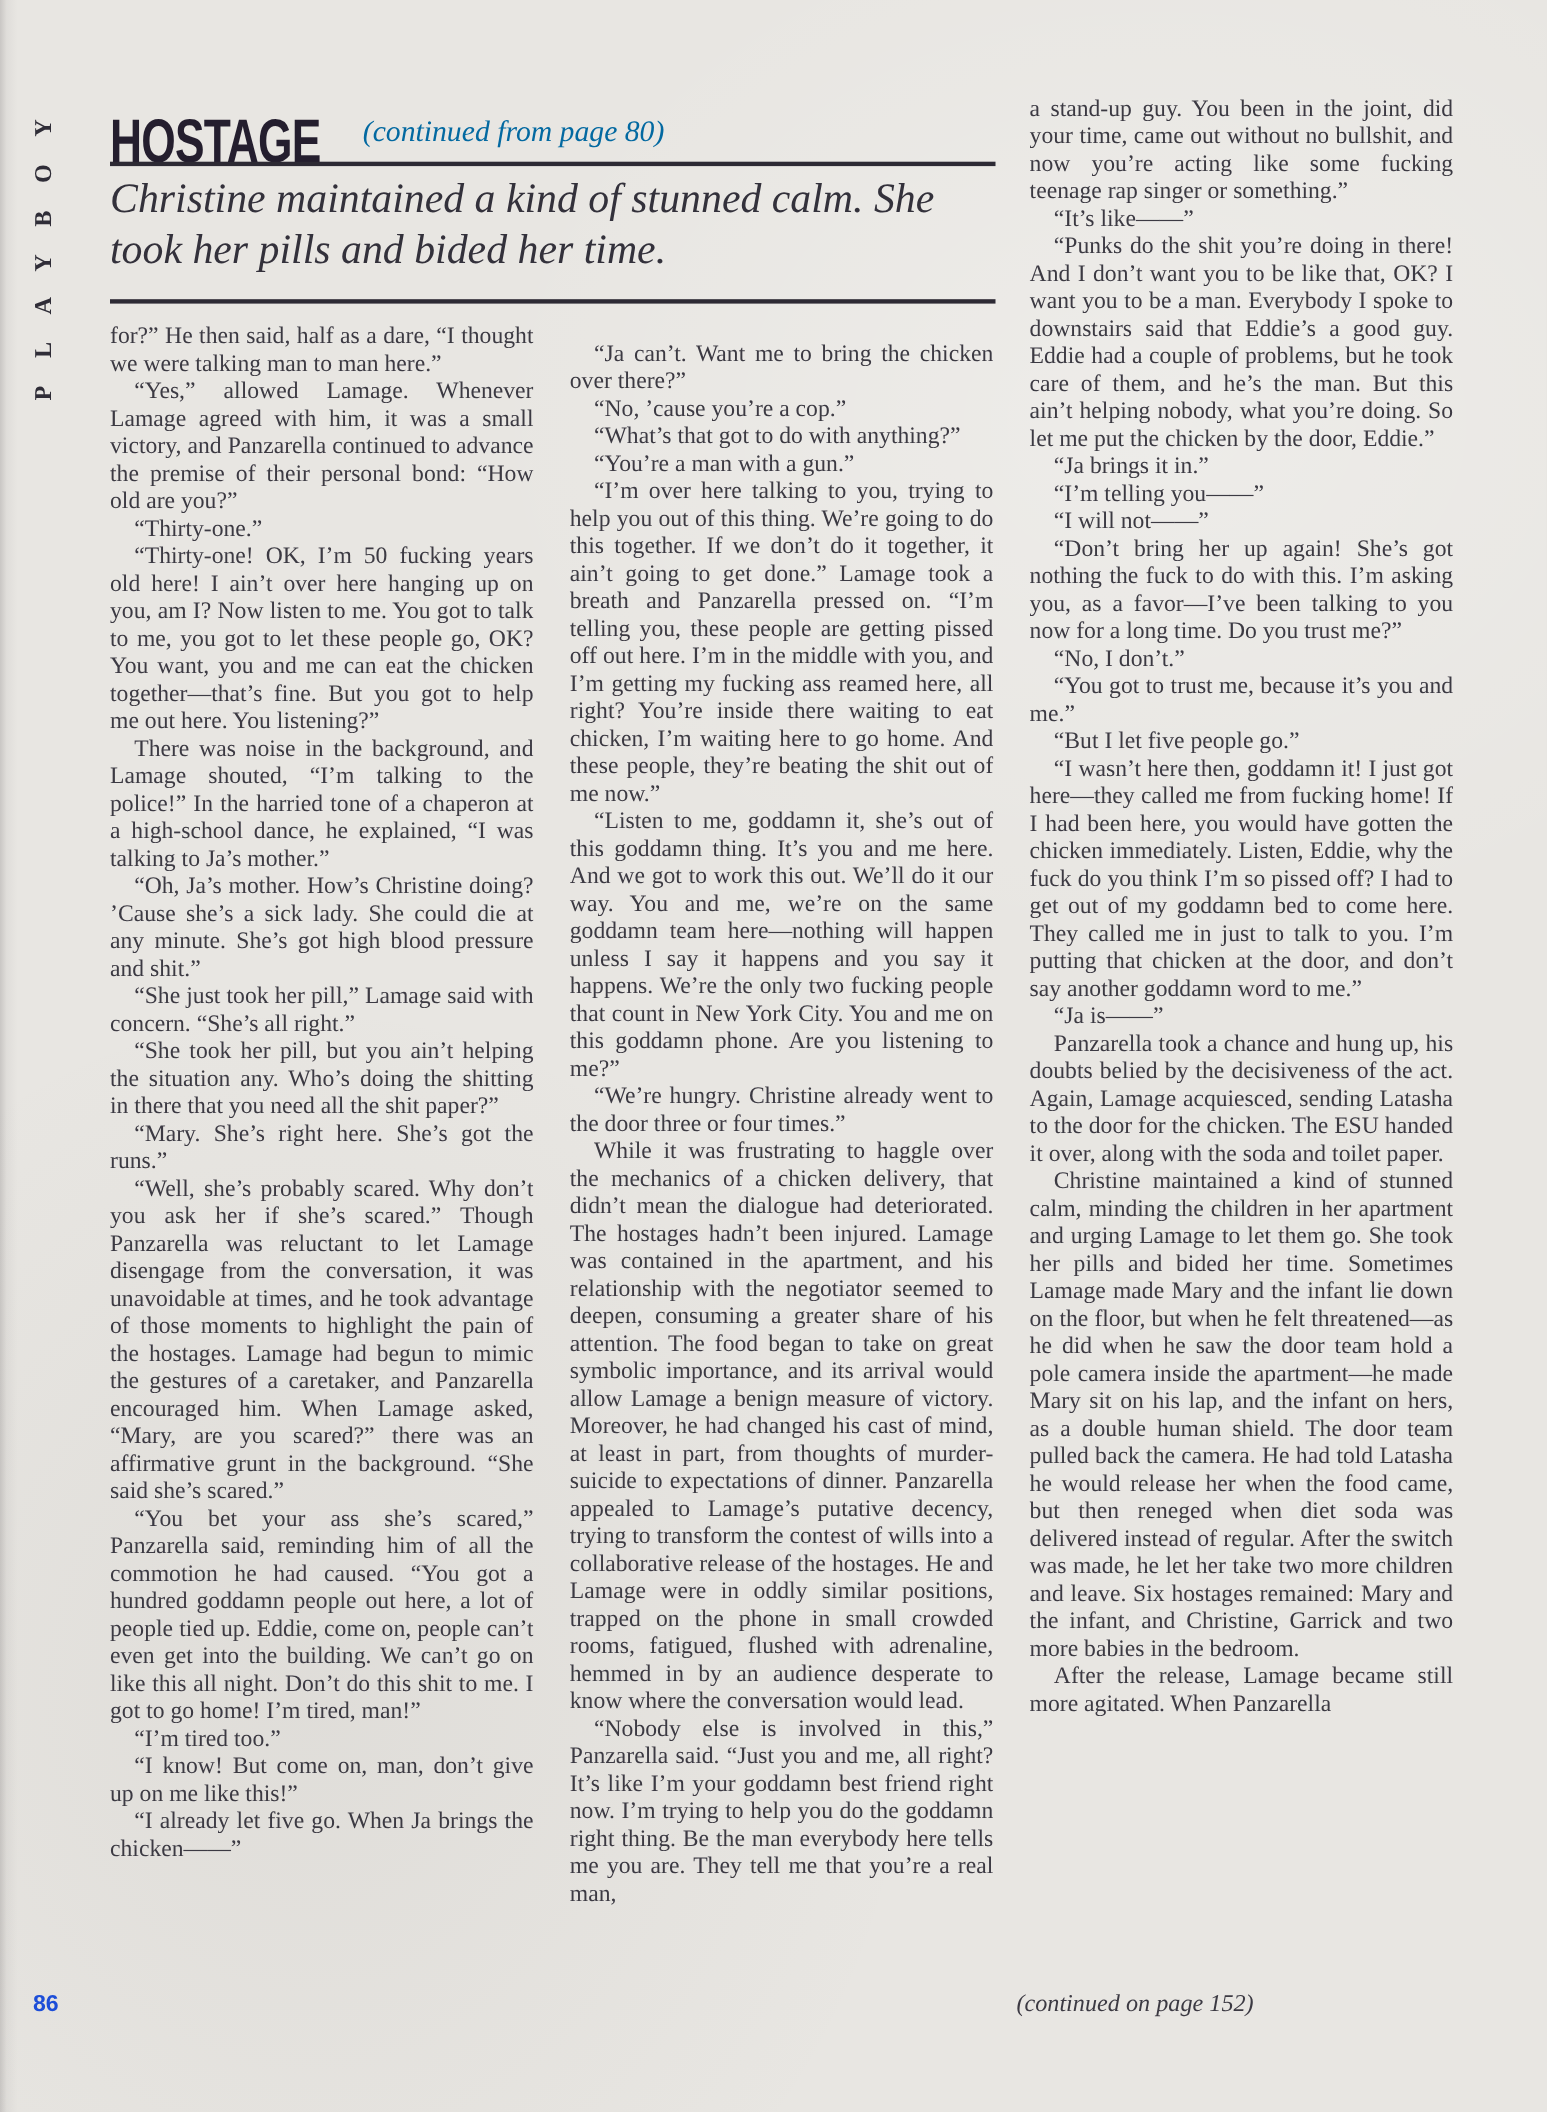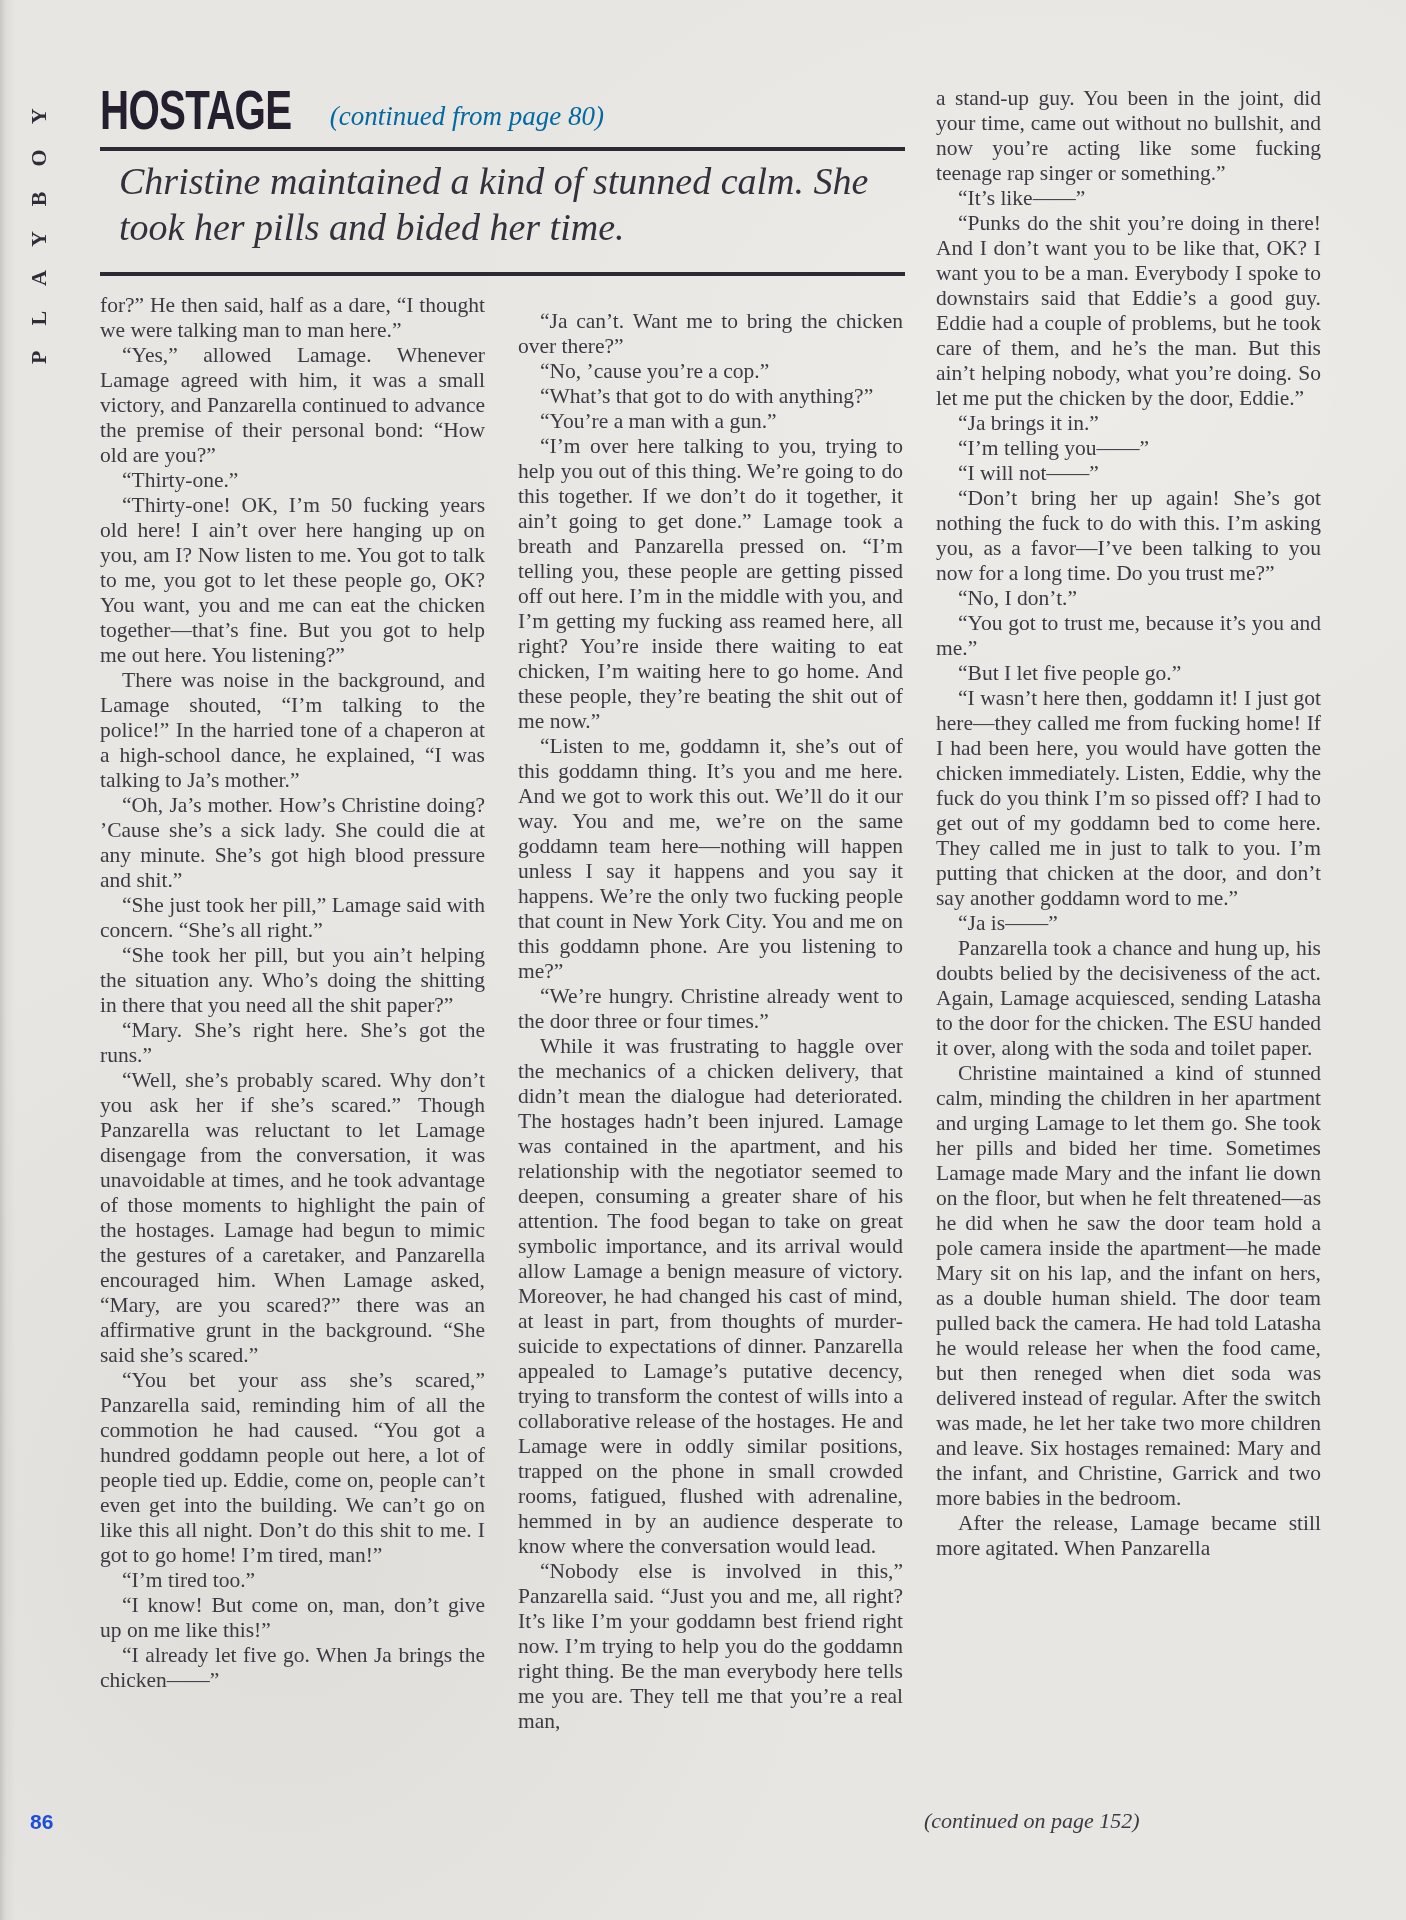--- a/index.html
+++ b/index.html
@@ -17,43 +17,43 @@
       #e8e6e2;
   }
   .brand-vertical{
     position:absolute;left:26px;top:364px;
     transform:rotate(-90deg);transform-origin:0 0;
     font-family:"Liberation Serif",serif;font-weight:700;
     font-size:22px;letter-spacing:25px;color:#2f2d37;
     white-space:nowrap;
   }
   .header-row{
-    position:absolute;left:100px;top:86px;width:805px;
-    display:flex;align-items:flex-end;
+    position:absolute;left:100px;top:104px;width:805px;
+    display:flex;
   }
   .headline{
     font-family:"Liberation Sans",sans-serif;font-weight:900;
     font-size:56px;line-height:48px;letter-spacing:-1px;
     color:#241e2e;transform:scaleX(0.72);transform-origin:left bottom;
     white-space:nowrap;
   }
   .cont-from{
     font-family:Liberation Serif, serif;font-style:italic;
     font-size:27px;color:#0369a1;margin-left:-36px;padding-bottom:2px;
     white-space:nowrap;
   }
   .rule{position:absolute;left:100px;width:805px;height:4px;background:#2d2a34;}
   .rule-top{top:147px;}
   .rule-bottom{top:272px;}
   .pull-quote{
     position:absolute;left:100px;top:158px;width:805px;
     font-family:"Liberation Serif",serif;font-style:italic;
     font-size:38px;line-height:46px;color:#33313b;
   }
-  .pull-quote .q-line{display:block;margin-left:19px;}
+  .pull-quote .q-line{display:block;}
   .col{
     position:absolute;width:385px;
     font-family:"Liberation Serif",serif;
     font-size:21.5px;line-height:25px;color:#3c3a43;
     text-align:justify;overflow:hidden;
   }
   .col .para{margin:0;text-indent:22px;}
   .col-first-flush .para:first-child{text-indent:0;}
   .col1{left:100px;top:293px;height:1548px;}
   .col2{left:518px;top:293px;height:1548px;margin-top:16px;}

